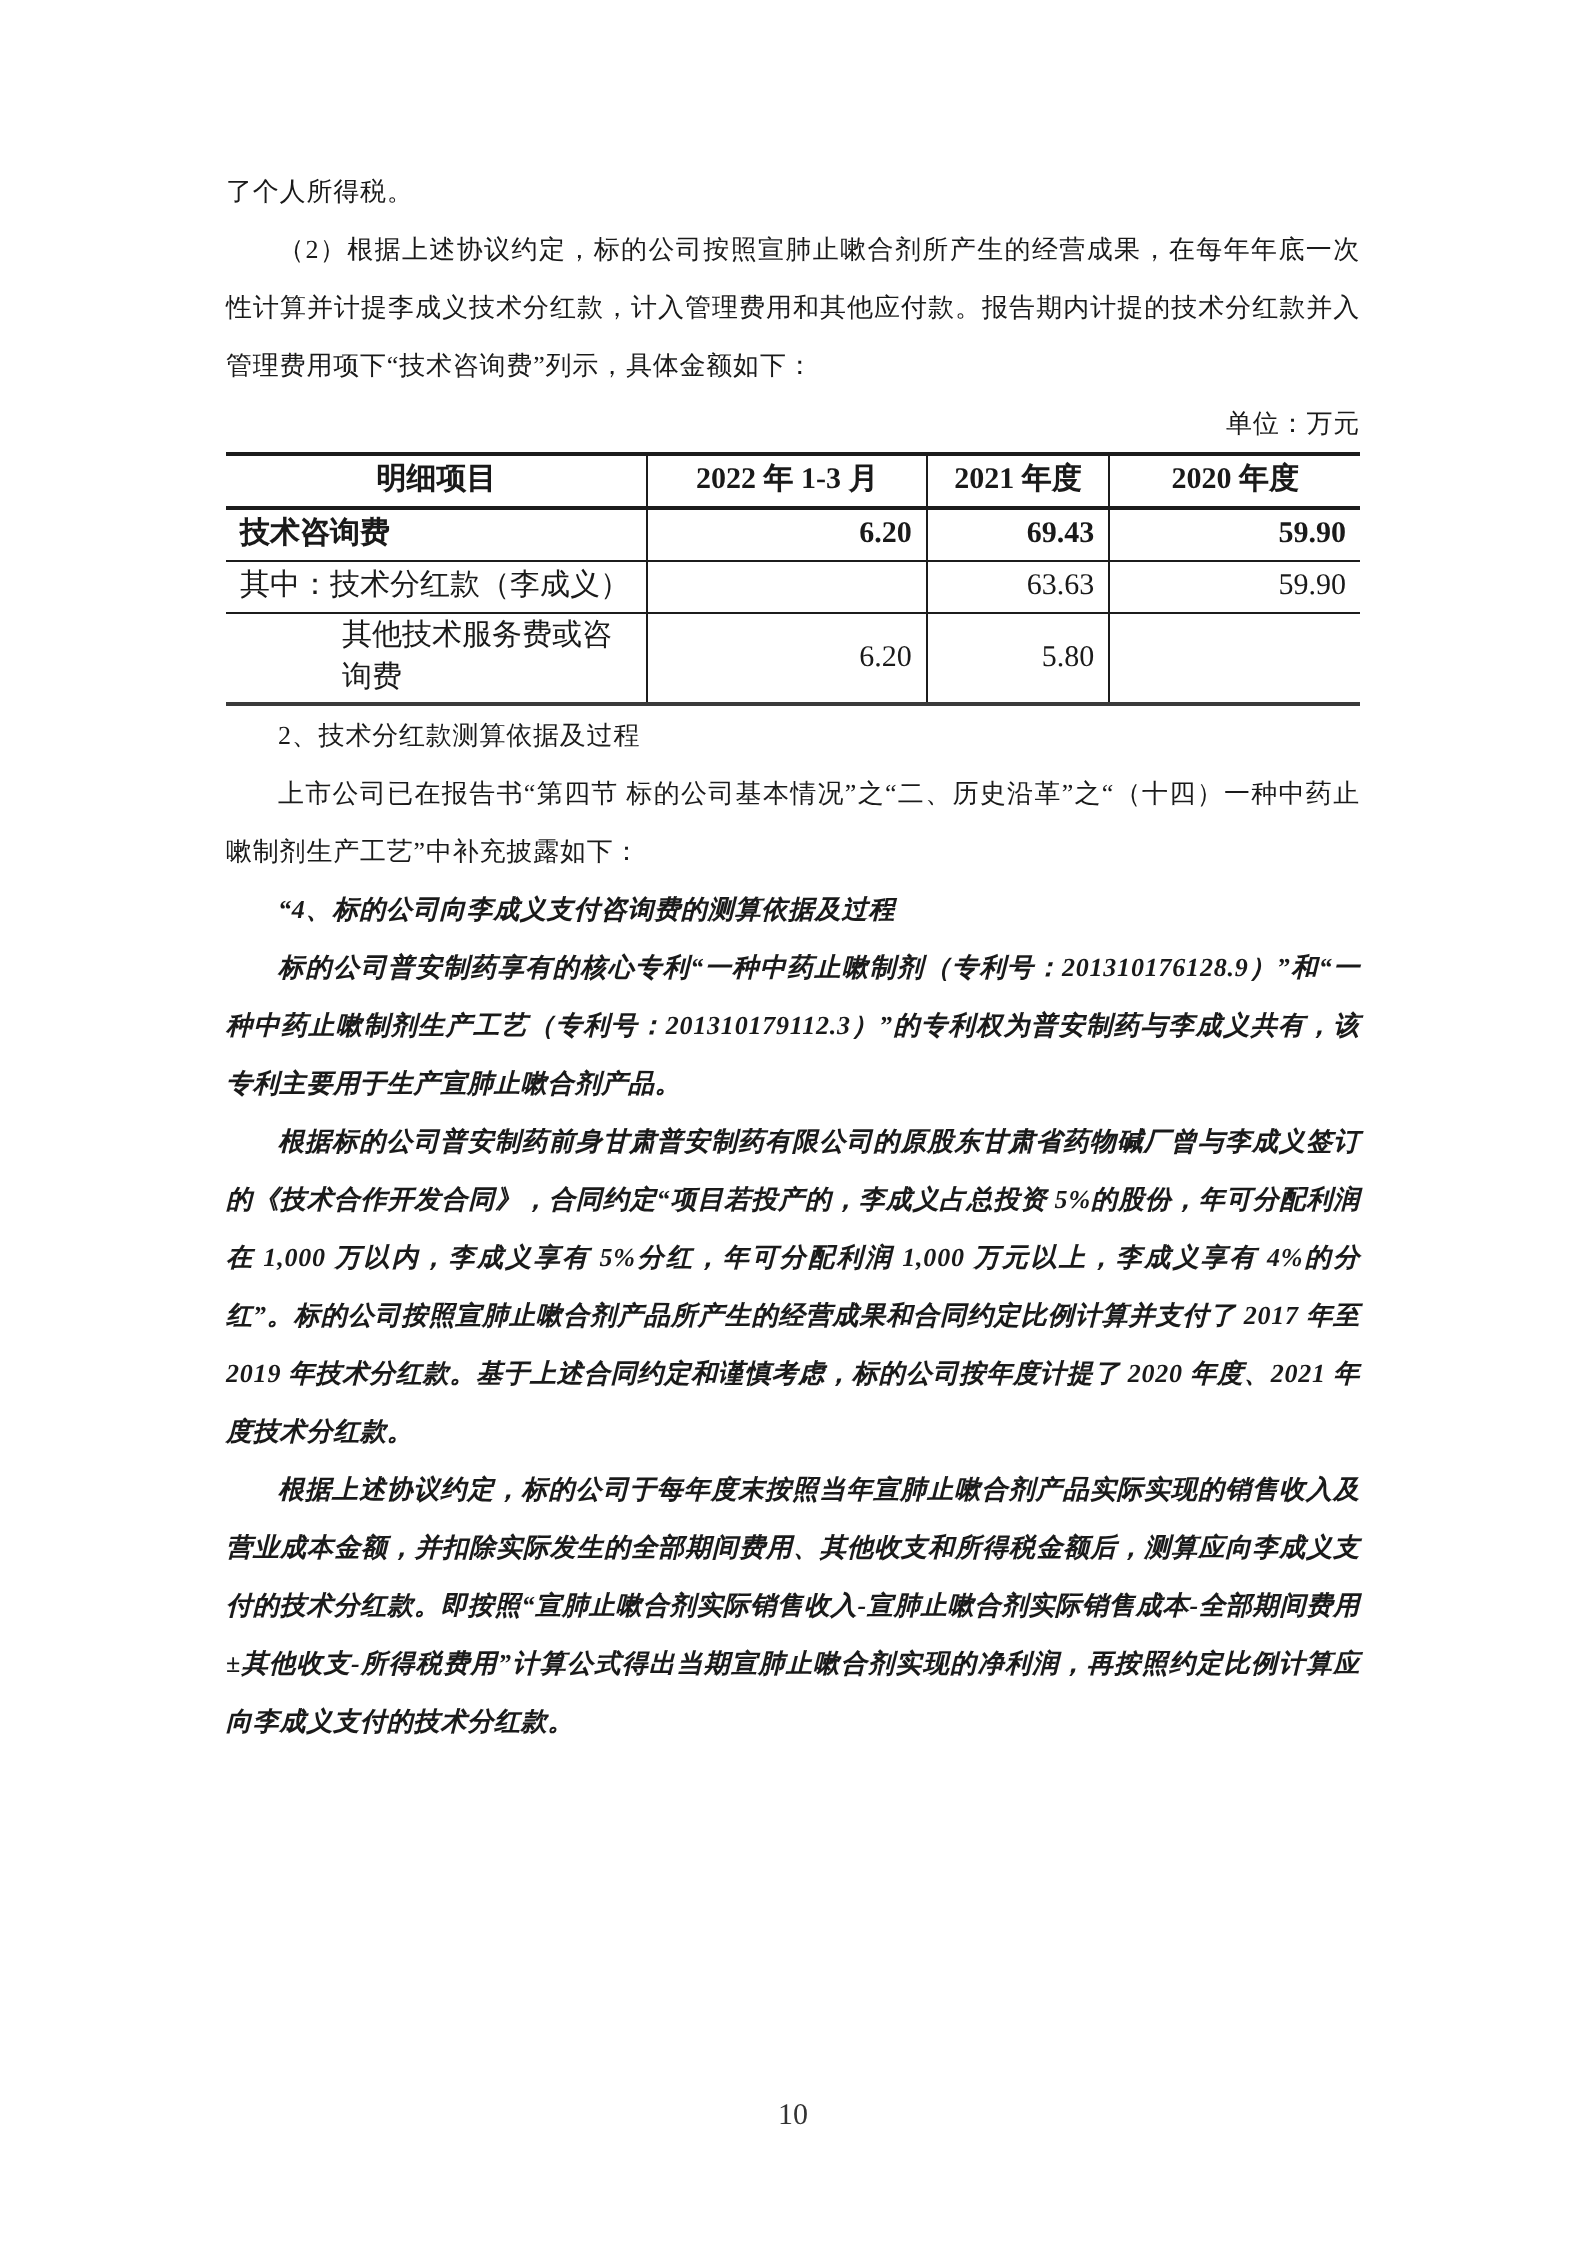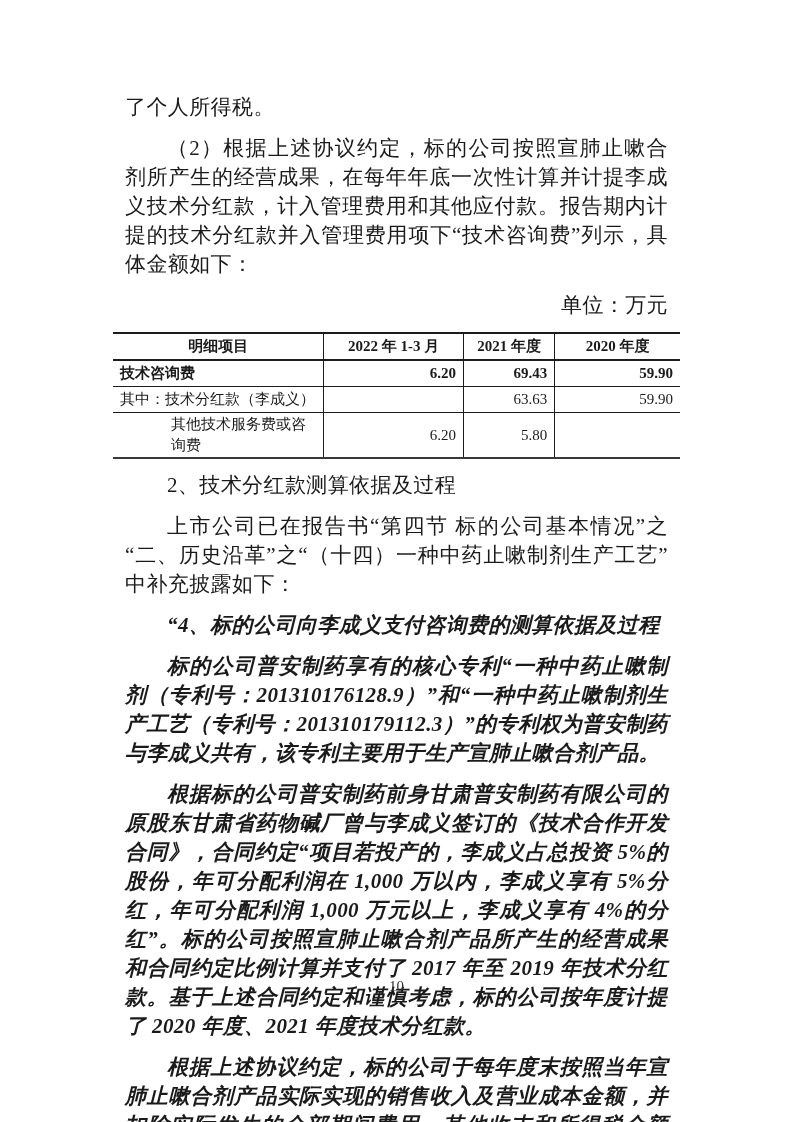--- a/index.html
+++ b/index.html
@@ -13,22 +13,22 @@
     height: 1122px;
     margin: 0 auto;
     background: #ffffff;
     box-sizing: border-box;
     padding: 81px 113px 0 113px;
     font-family: "Liberation Serif", "DejaVu Serif", serif;
     color: #1a1a1a;
     overflow: hidden;
   }
   .page p {
-    margin: 12px;
-    font-size: 21px;
+    margin: 0;
+    font-size: 13px;
     line-height: 29px;
     text-align: justify;
     letter-spacing: 0.4px;
   }
   .indent { text-indent: 2em; }
   .p-intro { margin-top: 16px; }
   .unit-line {
     margin-top: 11px;
     text-align: right !important;
     font-size: 15px;
@@ -68,21 +68,21 @@
     font-weight: bold;
     font-style: italic;
     letter-spacing: 0.7px;
   }
   .kai-h { margin-top: 6px; }
   .kai-p1 { margin-top: 6px; }
   .kai-p2 { margin-top: 8px; }
   .kai-p3 { margin-top: 7px; }
   .pageno {
     position: absolute;
-    top: 972px;
+    top: 1044px;
     left: 0;
     width: 100%;
     text-align: center;
     font-size: 15px;
     line-height: 29px;
     color: #333;
   }
 </style>
 </head>
 <body>

